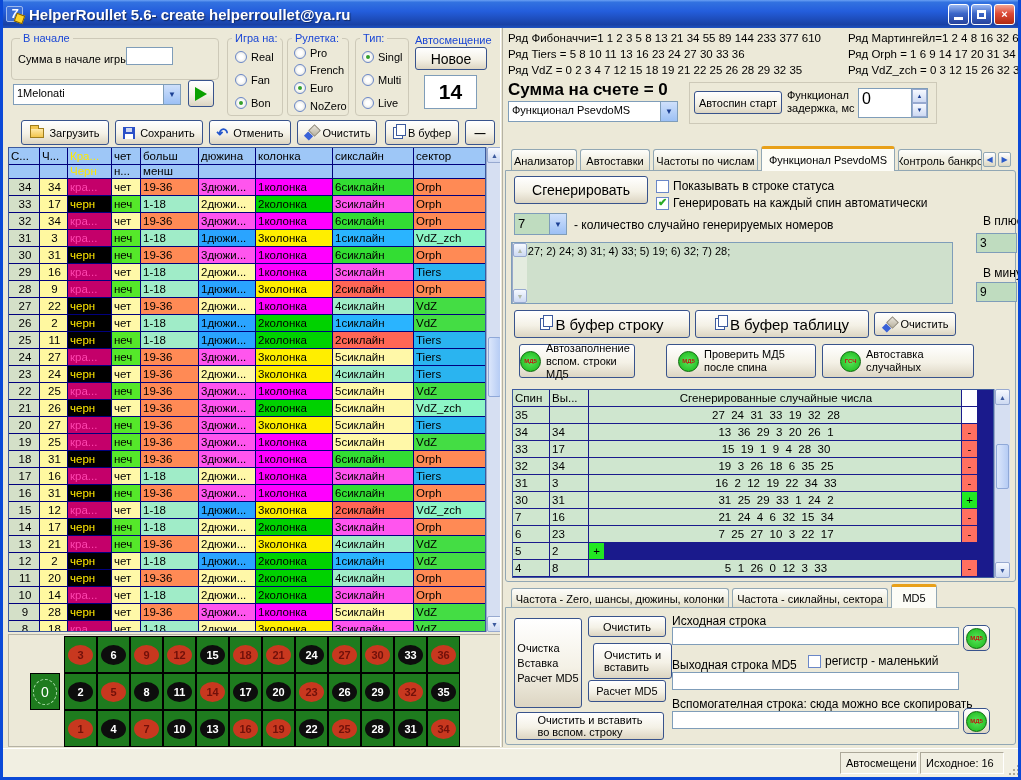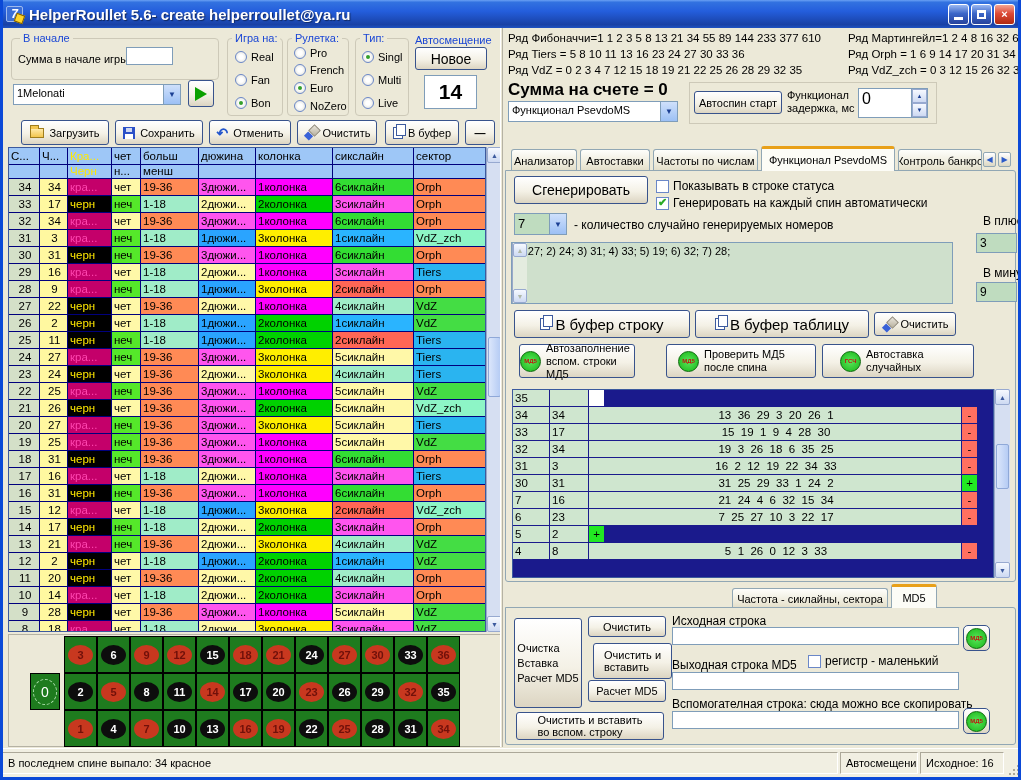--- a/index.html
+++ b/index.html
@@ -748,22 +748,29 @@
           <span class="ic-md5">МД5</span>
           <span style="width:100px;white-space:normal;">Проверить МД5 после спина</span>
         </div>
       <div class="abs btn" style="left:316px;top:173px;width:152px;height:34px;line-height:13px;text-align:left;">
           <span class="ic-md5">ГСЧ</span>
           <span style="width:90px;white-space:normal;">Автоставка случайных</span>
         </div>
 
       <div class="abs" id="gtable" style="left:6px;top:218px;width:482px;height:189px;">
           <div class="grow">
+            <div class="gtd" style="width: 36px;">Спин</div>
+            <div class="gtd" style="width: 38px;">Вы...</div>
+            <div class="gtd" style="width: 372px; text-align: center;">Сгенерированные случайные числа</div>
+            <div class="gtd" style="width: 15px; background: rgb(255, 255, 255);"></div>
+          </div>
+          <div class="grow">
             <div class="gtd" style="width: 36px;">35</div>
             <div class="gtd" style="width: 38px;"></div>
+            <div class="gtd" style="width: 372px; text-align: center;">27  24  31  33  19  32  28</div>
             <div class="gtd" style="width: 15px; text-align: center; padding-left: 0px; background: rgb(255, 255, 255); color: rgb(0, 0, 0);"></div>
           </div>
           <div class="grow">
             <div class="gtd" style="width: 36px;">34</div>
             <div class="gtd" style="width: 38px;">34</div>
             <div class="gtd" style="width: 372px; text-align: center;">13  36  29  3  20  26  1</div>
             <div class="gtd" style="width: 15px; text-align: center; padding-left: 0px; background: rgb(255, 112, 96); color: rgb(0, 0, 0);">-</div>
           </div>
           <div class="grow">
             <div class="gtd" style="width: 36px;">33</div>
@@ -813,20 +820,21 @@
             <div class="gtd" style="width: 15px; text-align: center; padding-left: 0px; background: rgb(255, 112, 96); color: rgb(0, 0, 0);">-</div>
           </div>
         </div>
       <div class="abs vscroll" style="left:488px;top:218px;width:16px;height:189px;">
         <div class="sbtn" style="top:0;">▲</div>
         <div class="sthumb" style="top:55px;height:45px;"></div>
         <div class="sbtn" style="bottom:0;">▼</div>
       </div>
     </div>
 
+    <div class="tab" style="left:8px;top:560px;width:218px;height:20px;">Частота - Zero, шансы, дюжины, колонки</div>
     <div class="tab" style="left:229px;top:560px;width:156px;height:20px;">Частота - сиклайны, сектора</div>
     <div class="tab active" style="left:388px;top:556px;width:46px;height:24px;">MD5</div>
 
     <div class="page" style="left:2px;top:579px;width:511px;height:138px;">
       <div class="abs btn" style="left:8px;top:10px;width:68px;height:90px;white-space:pre-line;line-height:15px;">Очистка
 Вставка
 Расчет MD5</div>
       <div class="abs btn" style="left:82px;top:8px;width:78px;height:21px;">Очистить</div>
       <div class="abs btn" style="left:87px;top:35px;width:79px;height:36px;white-space:pre-line;line-height:12px;">Очистить и
 вставить</div>
@@ -851,18 +859,17 @@
       <input class="abs field" style="left: 166px; top: 103px; width: 287px; height: 18px;" value="">
       <div class="abs btn" style="left:457px;top:100px;width:27px;height:26px;border-radius:5px;">
           <span class="ic-md5">МД5</span>
         </div>
     </div>
   </div>
 
   <div class="divider"></div>
 
   <div id="statusbar">
-    <div class="spanel" style="left:2px;width:836px;">В последнем спине выпало: 34 красное</div>
     <div class="spanel" style="left:840px;width:78px;">Автосмещение : 14</div>
     <div class="spanel" style="left:920px;width:84px;">Исходное: 16</div>
     <div class="grip"></div>
   </div>
 </div>
 
 </body></html>

